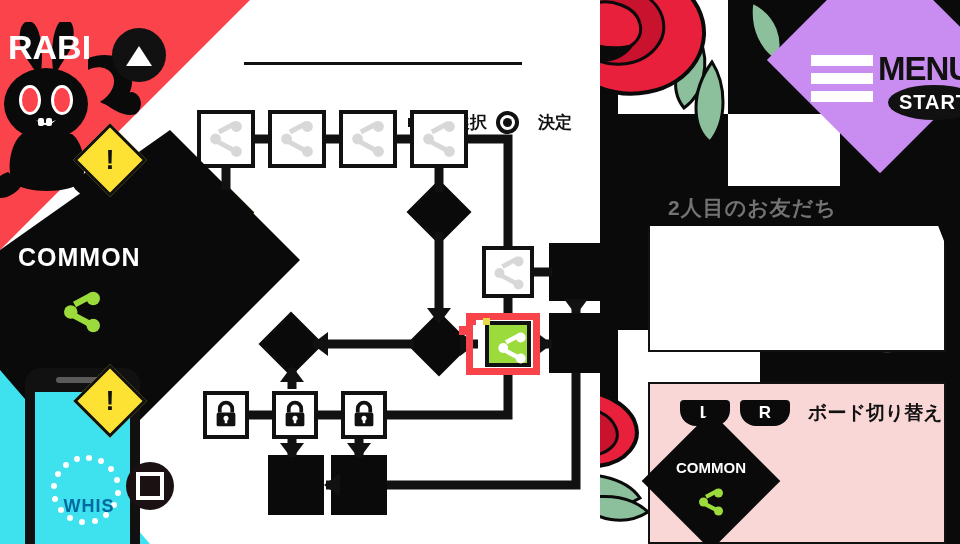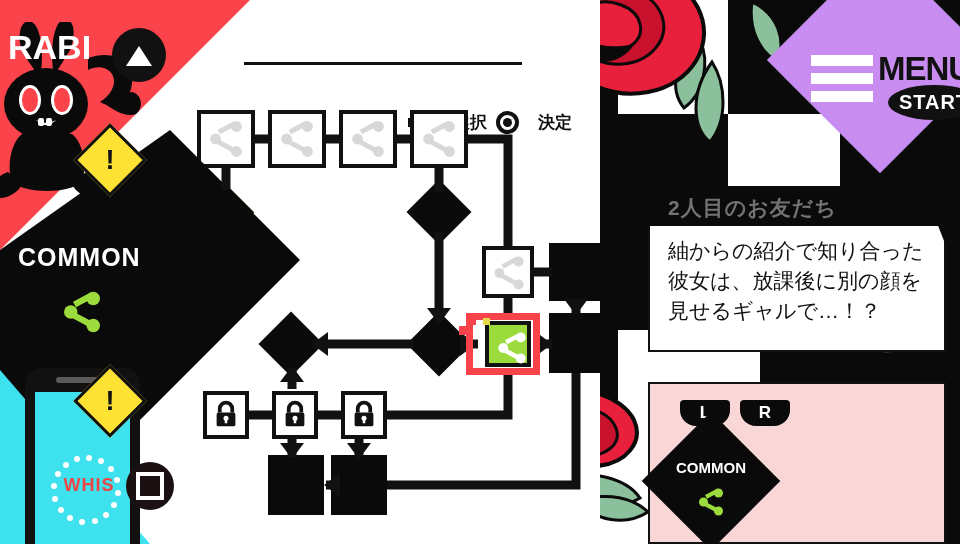--- a/index.html
+++ b/index.html
@@ -24,21 +24,21 @@
     letter-spacing:1px;z-index:7;}
   .common-share{position:absolute;left:55px;top:285px;width:54px;height:54px;z-index:7;}
 
   .left-cyan{position:absolute;left:0;top:330px;width:230px;height:214px;background:#3EE2EE;
     clip-path:polygon(0 40px,150px 214px,0 214px);}
   .phone{position:absolute;left:25px;top:368px;width:115px;height:176px;border-radius:16px 16px 0 0;
     background:#111;}
   .phone-screen{position:absolute;left:35px;top:392px;width:95px;height:152px;background:#3EE2EE;}
   .phone-speaker{position:absolute;left:56px;top:377px;width:44px;height:6px;border-radius:3px;background:#5a5a5a;}
   .whis{position:absolute;left:46px;top:450px;width:86px;height:86px;z-index:7;}
-  .whis-text{position:absolute;left:0;top:25px;width:86px;text-align:center;color:#ef4444;font-size:18px;font-weight:bold;letter-spacing:1px;}
+  .whis-text{position:absolute;left:0;top:46px;width:86px;text-align:center;color:#0369a1;font-size:18px;font-weight:bold;letter-spacing:1px;}
   .sq-btn{position:absolute;left:126px;top:462px;width:48px;height:48px;border-radius:50%;background:#1b1112;z-index:8;}
   .sq-btn i{position:absolute;left:50%;top:50%;transform:translate(-50%,-50%);width:20px;height:20px;
     background:#1b1112;border:4px solid #fff;}
 
   .warn{position:absolute;width:46px;height:46px;background:#FDE133;transform:rotate(45deg);
     border:3px solid #111;z-index:9;}
   .warn span{position:absolute;left:0;top:0;width:100%;height:100%;transform:rotate(-45deg);
     display:flex;align-items:center;justify-content:center;color:#111;font-size:27px;font-weight:bold;line-height:1;}
   .warn1{left:84px;top:134px;}
   .warn2{left:84px;top:375px;}
@@ -429,34 +429,30 @@
     <div class="start-pill">
       <span>START</span>
     </div>
   </div>
 
   <div class="dlg"></div>
   <div class="dlg-head">
     <span>2人目のお友だち</span>
   </div>
   <div class="dlg-notch"></div>
-  <div class="dlg-body">
-    <div>紬からの紹介で知り合った</div>
-    <div>彼女は、放課後に別の顔を</div>
-    <div>見せるギャルで…！？</div>
-  </div>
 
   <div class="pink"></div>
   <div class="lr-row">
     <div class="lrbtn">
       <span>L</span>
     </div>
     <div class="lrbtn">
       <span>R</span>
     </div>
+    <div class="lr-label">ボード切り替え</div>
   </div>
   <div class="board-diamond"></div>
   <div class="board-inner">
     <div class="bd-label">COMMON</div>
     <svg class="bd-share" viewBox="0 0 24 24">
       <g fill="#9CDB3C">
           <circle cx="17" cy="6" r="3"></circle>
           <circle cx="17" cy="18" r="3"></circle>
           <circle cx="7" cy="12" r="3"></circle>
       <rect x="8" y="7.4" width="9" height="2.8" transform="rotate(-28 8 7.4)"></rect>

